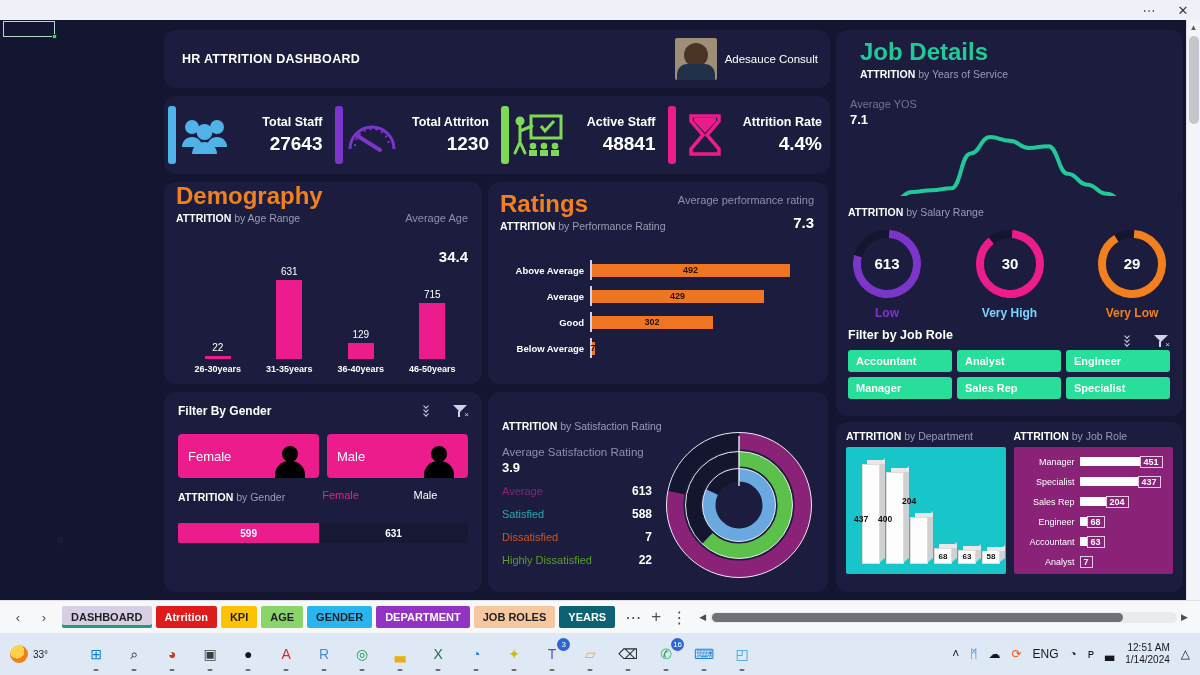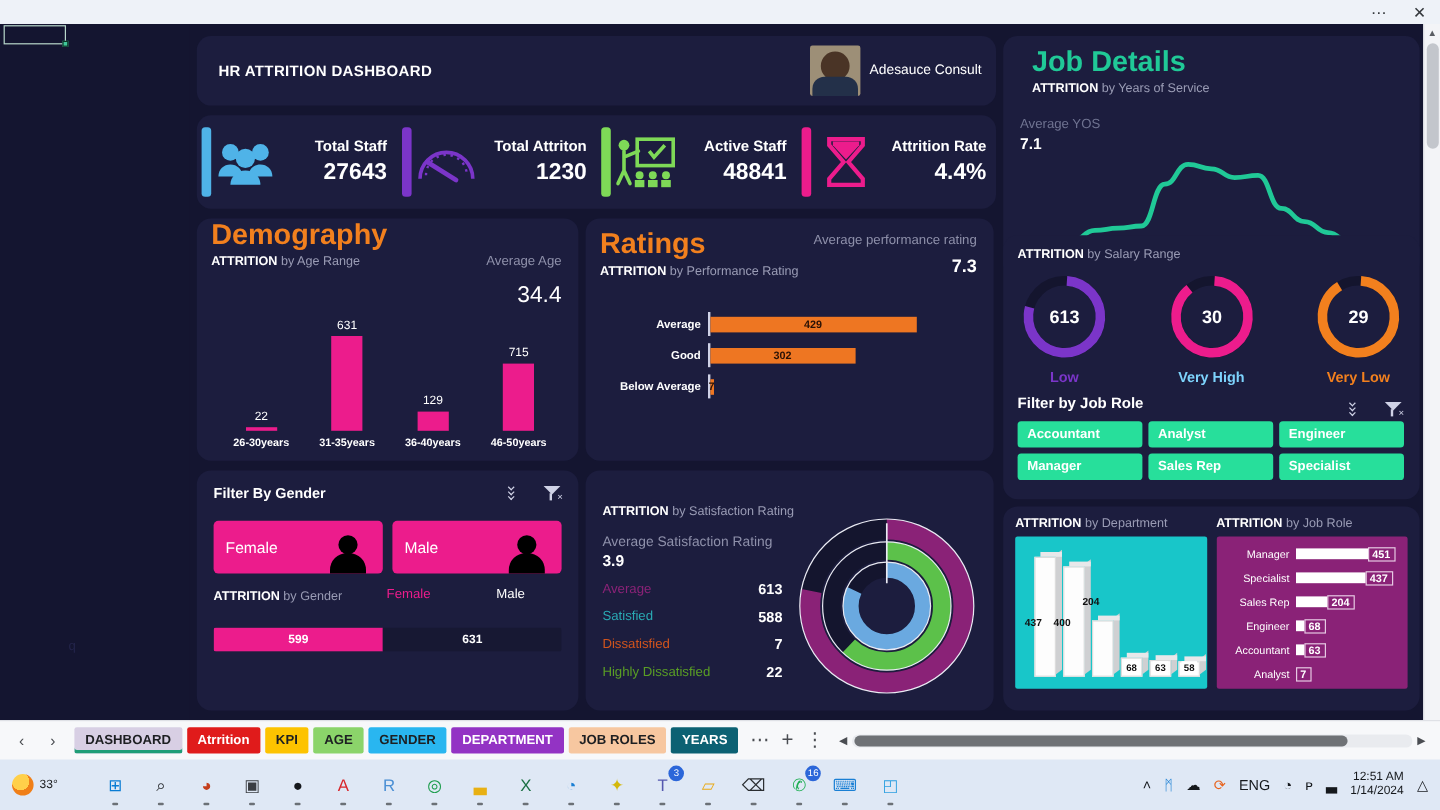--- a/index.html
+++ b/index.html
@@ -92,21 +92,21 @@
   .bigtitle { font-size: 24px; font-weight: bold; line-height: 1; }
   .sub { font-size: 10.5px; margin-top: 4px; }
   .sub b { color: #ffffff; font-weight: bold; }
   .sub span { color: #9a9cb5; }
 
   
   #demo { left: 6px; top: 162px; width: 318px; height: 202px; padding: 2px 12px; }
   #demo .bigtitle { color: #f2801e; }
   #demo .avgwrap { position: absolute; right: 14px; top: 30px; text-align: right; }
   #demo .avglbl { color: #8e90aa; font-size: 11px; }
-  #demo .avgval { color: #fff; font-size: 19px; font-weight: normal; margin-top: 12px; }
+  #demo .avgval { color: #fff; font-size: 15px; font-weight: bold; margin-top: 24px; }
   #demo .bars { position: absolute; left: 18px; bottom: 10px; width: 286px; height: 115px; display: flex; align-items: flex-end; }
   #demo .bcol { flex: 1; display: flex; flex-direction: column; align-items: center; justify-content: flex-end; height: 115px; }
   #demo .bnum { color: #fff; font-size: 10px; margin-bottom: 3px; }
   #demo .bbar { width: 26px; background: #ec1c8c; }
   #demo .blbl { color: #fff; font-size: 9px; font-weight: bold; margin-top: 5px; }
 
   
   #rate { left: 330px; top: 162px; width: 340px; height: 202px; padding: 10px 12px; }
   #rate .bigtitle { color: #f2801e; }
   #rate .avgwrap { position: absolute; right: 14px; top: 12px; text-align: right; }
@@ -386,20 +386,29 @@
         <div class="bigtitle">Ratings</div>
         <div class="sub">
           <b>ATTRITION</b><span> by  Performance Rating</span>
         </div>
         <div class="avgwrap">
           <div class="avglbl">Average performance rating</div>
           <div class="avgval">7.3</div>
         </div>
         <div class="hrows" id="rate-rows">
             <div class="hrow">
+              <div class="hlbl">Above Average</div>
+              <div class="axis"></div>
+              <div class="hbarwrap">
+                <div class="hbar" style="width:198px;background:#ee7622">
+                  <span class="hval">492</span>
+                </div>
+              </div>
+            </div>
+            <div class="hrow">
               <div class="hlbl">Average</div>
               <div class="axis"></div>
               <div class="hbarwrap">
                 <div class="hbar" style="width:172px;background:#ee7622">
                   <span class="hval">429</span>
                 </div>
               </div>
             </div>
             <div class="hrow">
               <div class="hlbl">Good</div>

